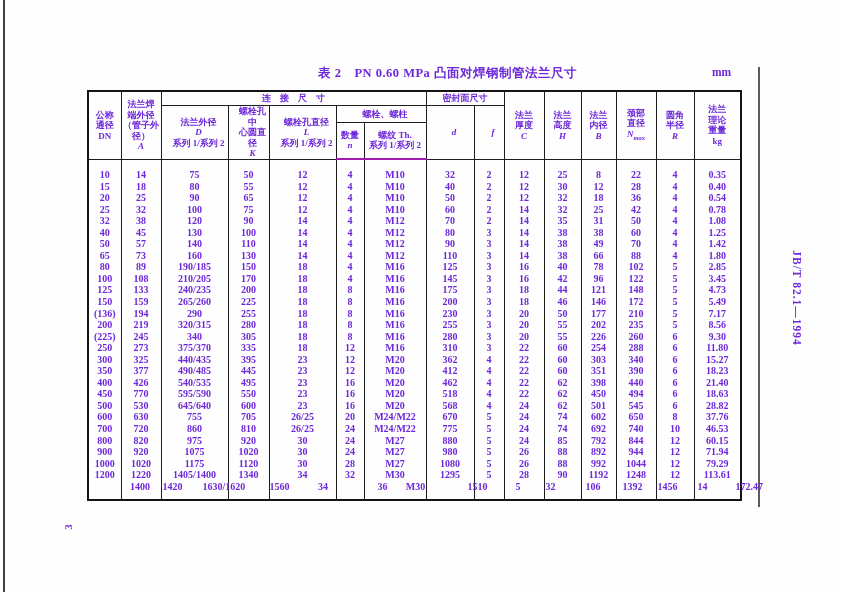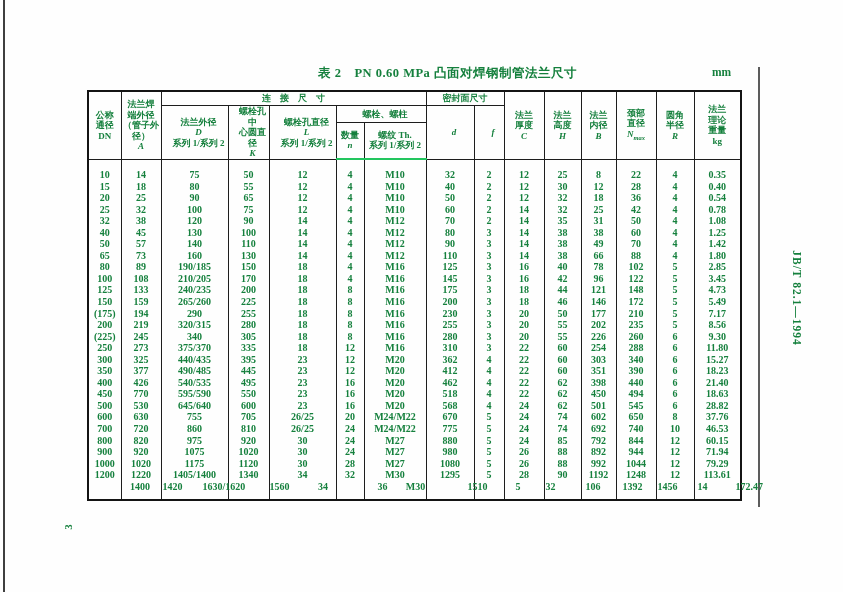--- a/index.html
+++ b/index.html
@@ -1,18 +1,18 @@
 <!DOCTYPE html>
 <html><head>
 <meta charset="utf-8">
 <style>
   html,body { margin:0; padding:0; background:#e8e8e8; }
   .doc {
     position:relative; width:843px; height:592px; background:#fefefe;
-    overflow:hidden; font-family:"Liberation Serif", serif; color:#15803d;text-decoration:underline;
+    overflow:hidden; font-family:"Liberation Serif", serif; color:#6d28d9;text-decoration:underline;
   }
   .rule-left  { position:absolute; left:3px;  top:0;    width:2px; height:592px; background:#3f3f3f; }
   .rule-right { position:absolute; left:758px; top:67px; width:2px; height:440px; background:#5c5c5c; }
 
   .title {
     position:absolute; left:318px; top:65px;
     font-size:12.5px; font-weight:bold; letter-spacing:0.5px; white-space:nowrap;
   }
   .unit { position:absolute; left:712px; top:66px; font-size:11.5px; font-weight:bold; }
 
@@ -25,21 +25,21 @@
     border:1px solid #1d1d1d; padding:0; margin:0;
     text-align:center; vertical-align:middle;
   }
   .flange thead th {
     font-size:9px; line-height:10.5px; font-weight:bold;
     font-family:"Liberation Serif", serif;
   }
   .flange thead tr.h1 th { height:13px; }
   .flange thead tr.h2 th { height:13px;padding-left:8px; }
   .flange thead tr.h3 th { height:29px; }
-  .flange thead tr:last-child th { border-bottom:2px solid #22c55e; }
+  .flange thead tr:last-child th { border-bottom:2px solid #a21caf; }
   .it { font-style:italic; }
   sub.mx { font-size:6.5px; font-style:italic; }
   .flange tbody td {
     border-top:none; border-bottom:none;
     font-size:10px; font-weight:bold; line-height:11.55px; white-space:nowrap;
   }
   .flange tbody tr:first-child td { padding-top:9px; }
   .flange tbody tr:last-child td  { padding-bottom:7px;padding-left:41px; }
 
   .std-ref {
@@ -358,21 +358,21 @@
           <td>200</td>
           <td>3</td>
           <td>18</td>
           <td>46</td>
           <td>146</td>
           <td>172</td>
           <td>5</td>
           <td>5.49</td>
         </tr>
         <tr>
-          <td>(175)</td>
+          <td>(136)</td>
           <td>194</td>
           <td>290</td>
           <td>255</td>
           <td>18</td>
           <td>8</td>
           <td>M16</td>
           <td>230</td>
           <td>3</td>
           <td>20</td>
           <td>50</td>

